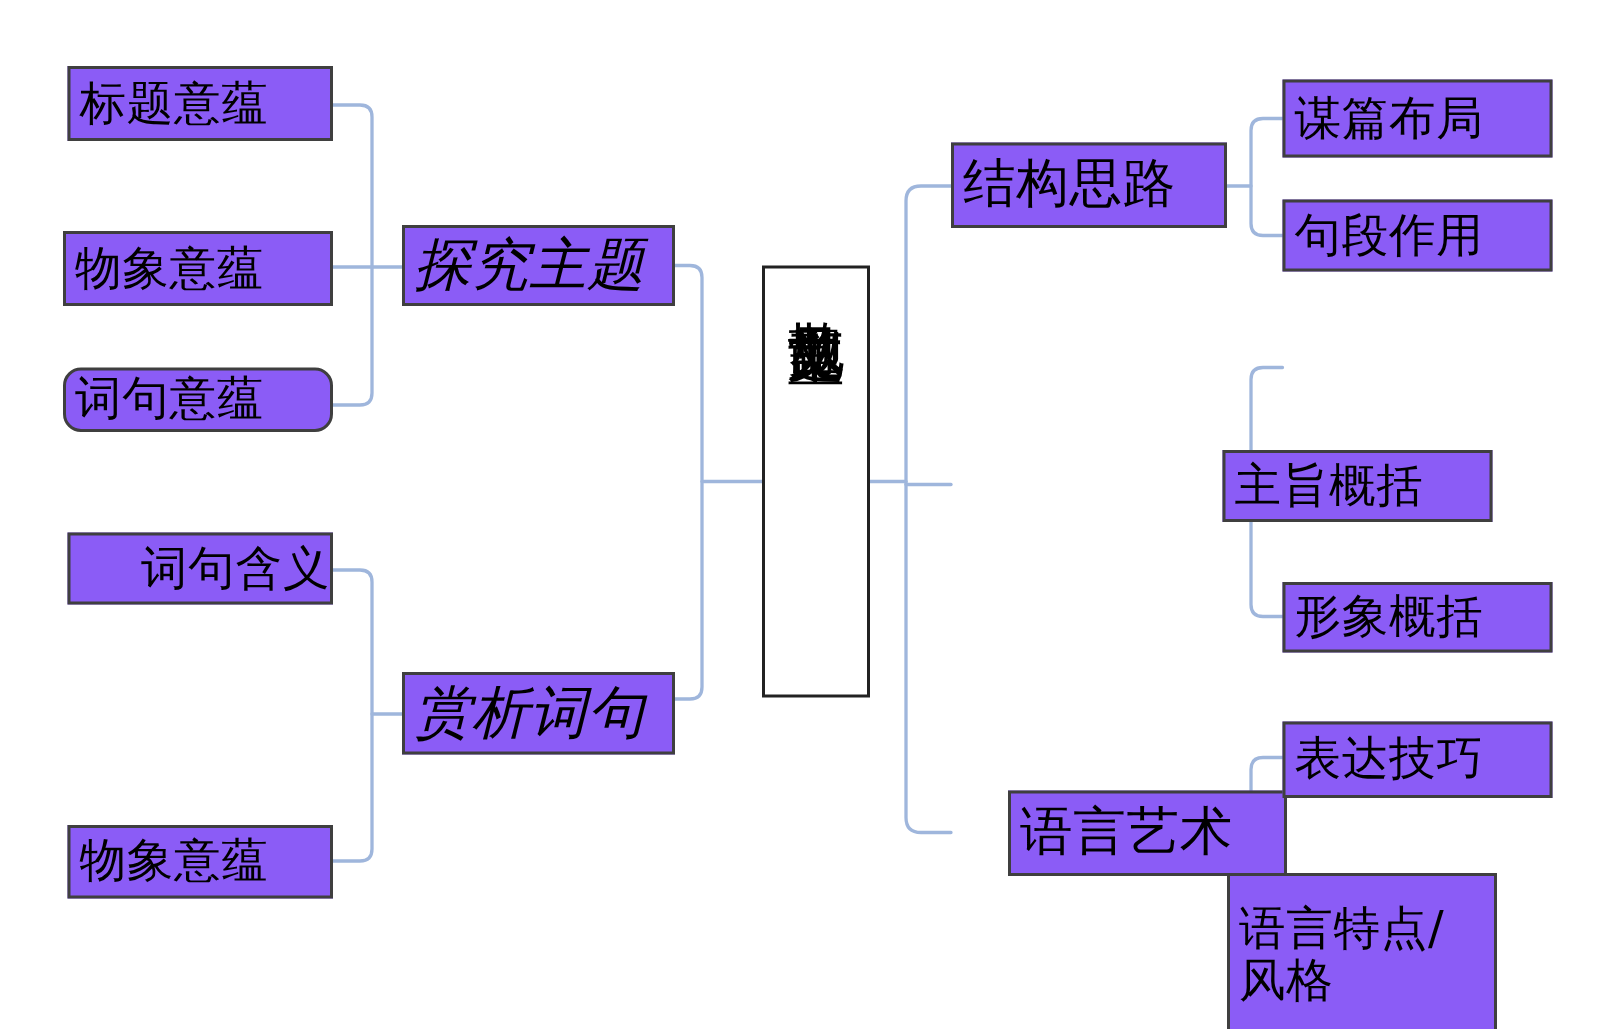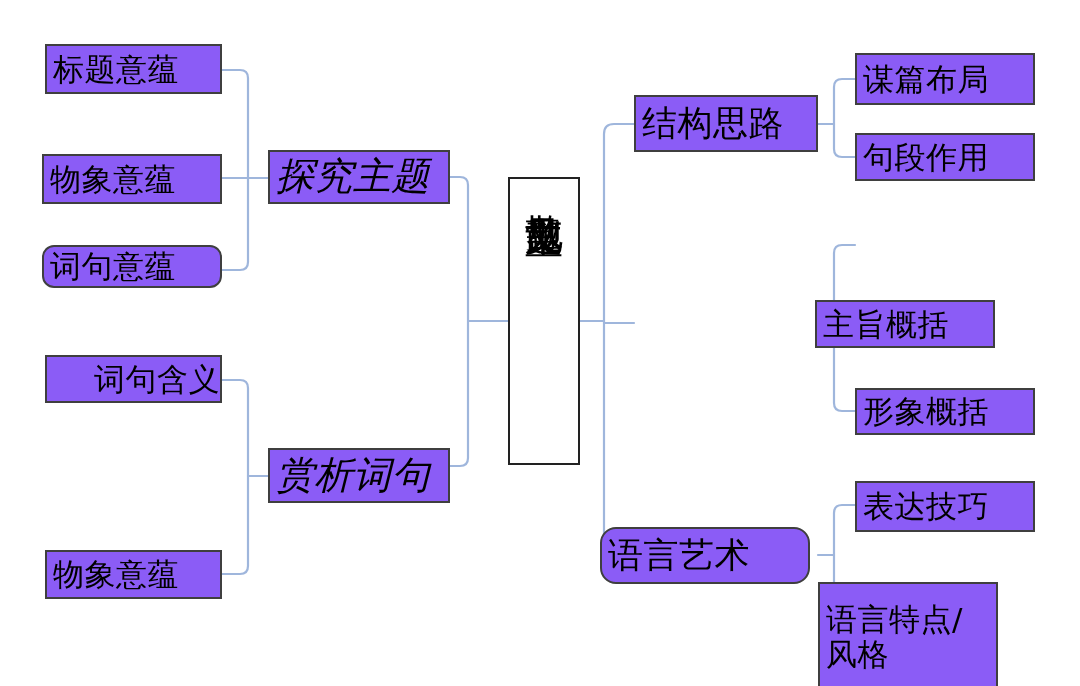--- a/index.html
+++ b/index.html
@@ -146,21 +146,21 @@
 
   <div class="center-node" style="left:508px; top:177px; width:72px; height:288px;">
     <span class="vlabel">散文常见题型</span>
   </div>
 
   <div class="node branch-node" style="left:634px; top:95px; width:184px; height:57px;">
     <span class="label">结构思路</span>
   </div>
 
 
-  <div class="node branch-node" style="left:600px; top:527px; width:210px; height:57px;border-radius:16px;">
+  <div class="node branch-node" style="left:672px; top:527px; width:186px; height:57px;">
     <span class="label">语言艺术</span>
   </div>
 
   <div class="node branch-leaf" style="left:855px; top:53px; width:180px; height:52px;">
     <span class="label">谋篇布局</span>
   </div>
 
   <div class="node branch-leaf" style="left:855px; top:133px; width:180px; height:48px;">
     <span class="label">句段作用</span>
   </div>

